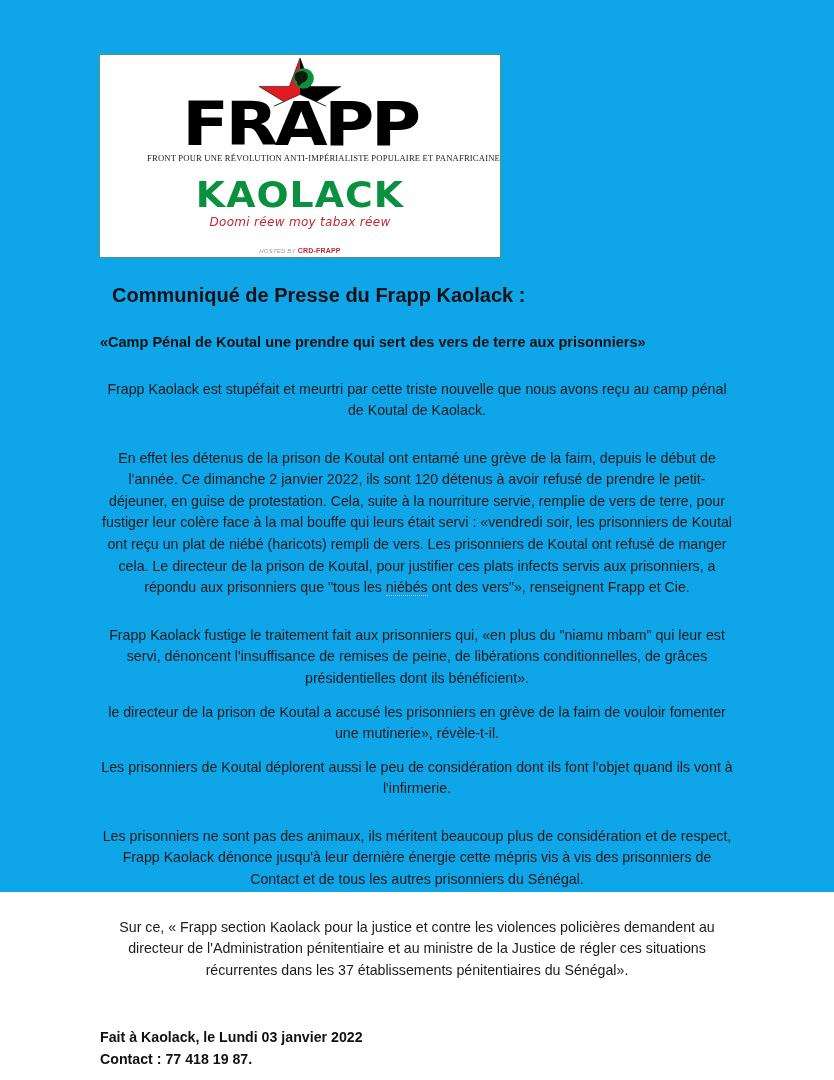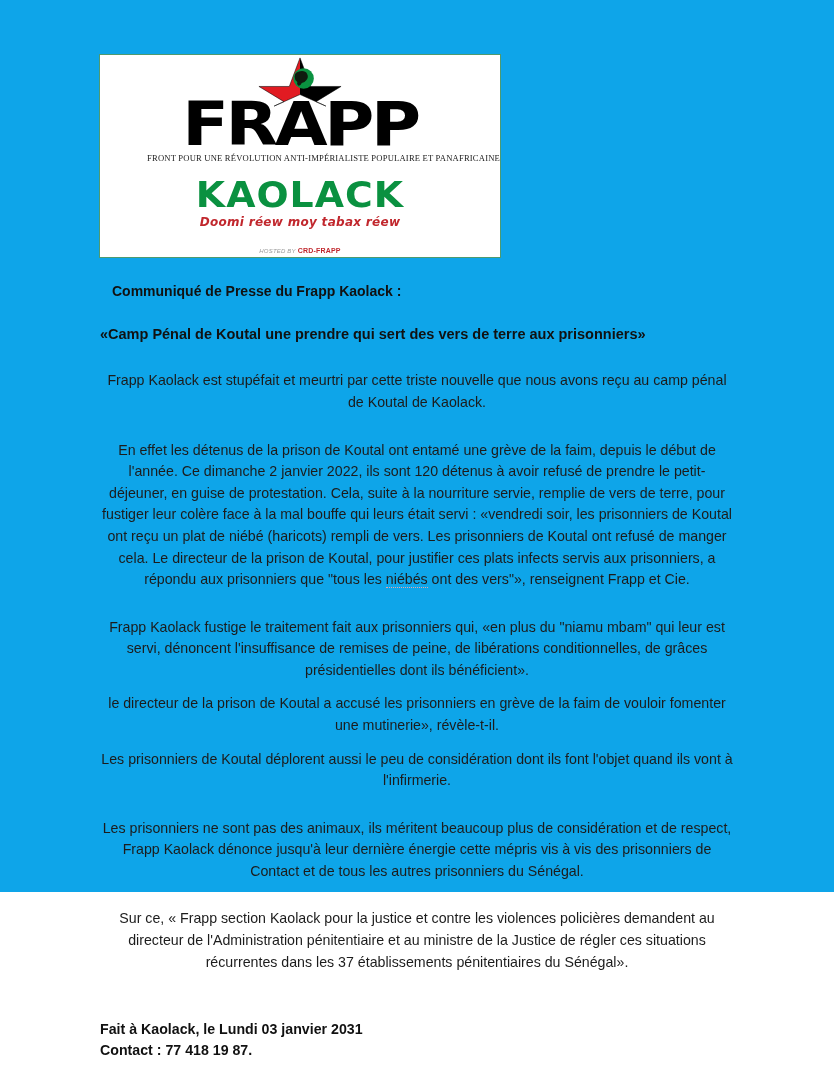--- a/index.html
+++ b/index.html
@@ -95,21 +95,21 @@
     transform: scaleX(1.05);
   }
 
   .kaolack-slogan {
     position: absolute;
     left: 0;
     right: 0;
     top: 160px;
     text-align: center;
     font-family: "DejaVu Sans", sans-serif;
-    font-weight: bold;
+    font-weight: normal;
     font-style: italic;
     font-size: 12px;
     letter-spacing: 0.3px;
     color: #c1272d;
   }
 
   .logo-credit {
     position: absolute;
     left: 0;
     right: 0;
@@ -133,21 +133,21 @@
 
   
   .doc {
     position: absolute;
     left: 100px;
     top: 282px;
     width: 634px;
   }
 
   .head-line {
-    font-size: 14px;
+    font-size: 20px;
     font-weight: bold;
     color: #111111;
     margin: 0 0 16px 12px;
     line-height: 1.35;
   }
 
   .head-quote {
     font-size: 14.5px;
     font-weight: bold;
     color: #111111;
@@ -231,19 +231,19 @@
 
     <p class="body-par">Frapp Kaolack fustige le traitement fait aux prisonniers qui, «en plus du "niamu mbam" qui leur est servi, dénoncent l'insuffisance de remises de peine, de libérations conditionnelles, de grâces présidentielles dont ils bénéficient».</p>
     <p class="body-par tight">le directeur de la prison de Koutal a accusé les prisonniers en grève de la faim de vouloir fomenter une mutinerie», révèle-t-il.</p>
     <p class="body-par tight">Les prisonniers de Koutal déplorent aussi le peu de considération dont ils font l'objet quand ils vont à l'infirmerie.</p>
 
     <p class="body-par">Les prisonniers ne sont pas des animaux, ils méritent beaucoup plus de considération et de respect, Frapp Kaolack dénonce jusqu'à leur dernière énergie cette mépris vis à vis des prisonniers de Contact et de tous les autres prisonniers du Sénégal.</p>
 
     <p class="body-par">Sur ce, « Frapp section Kaolack pour la justice  et contre les violences policières demandent au directeur de l'Administration pénitentiaire et au ministre de la Justice de régler ces situations récurrentes dans les 37 établissements pénitentiaires du Sénégal».</p>
 
     <div class="sig">
-      <div>Fait à Kaolack, le Lundi 03 janvier 2031</div>
+      <div>Fait à Kaolack, le Lundi 03 janvier 2022</div>
       <div>Contact : 77 418 19 87.</div>
     </div>
 
   </div>
 
 </div>
 
 </body></html>

